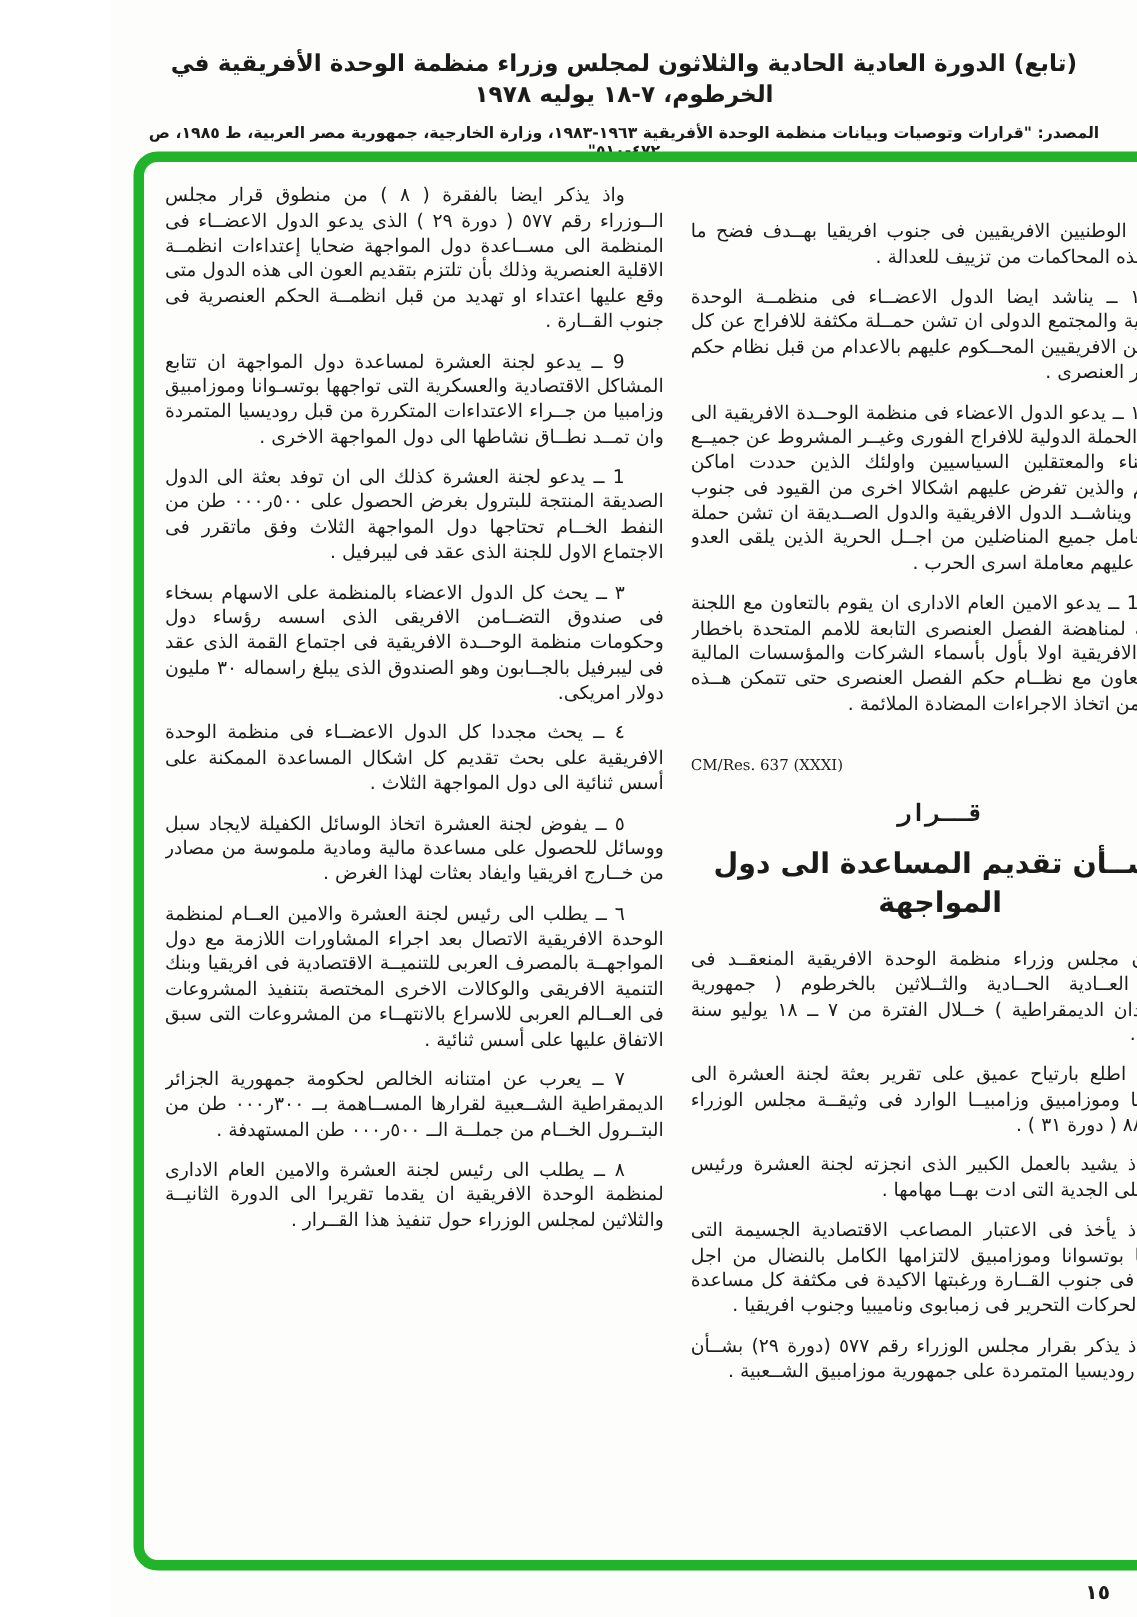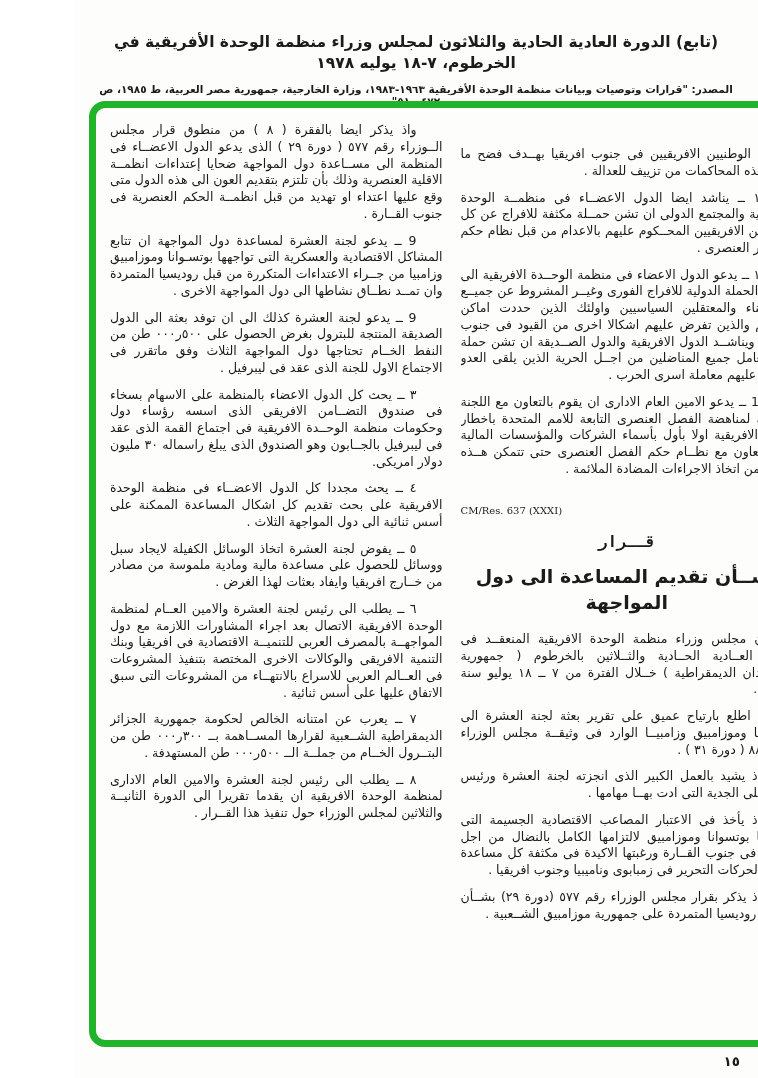--- a/index.html
+++ b/index.html
@@ -124,21 +124,21 @@
       <p class="para">ان مجلس وزراء منظمة الوحدة الافريقية المنعقــد فى دورته العــادية الحــادية والثــلاثين بالخرطوم ( جمهورية الســودان الديمقراطية ) خــلال الفترة من ٧ ــ ١٨ يوليو سنة 1976 .</p>
       <p class="para">اذ اطلع بارتياح عميق على تقرير بعثة لجنة العشرة الى بتسـوانا وموزامبيق وزامبيــا الوارد فى وثيقــة مجلس الوزراء رقم ٨٨٥ ( دورة ٣١ ) .</p>
       <p class="para">واذ يشيد بالعمل الكبير الذى انجزته لجنة العشرة ورئيس توجو على الجدية التى ادت بهــا مهامها .</p>
       <p class="para">واذ يأخذ فى الاعتبار المصاعب الاقتصادية الجسيمة التى تواجهها بوتسوانا وموزامبيق لالتزامها الكامل بالنضال من اجل التحرر فى جنوب القــارة ورغبتها الاكيدة فى مكثفة كل مساعدة ممكنة لحركات التحرير فى زمبابوى وناميبيا وجنوب افريقيا .</p>
       <p class="para">واذ يذكر بقرار مجلس الوزراء رقم ٥٧٧ (دورة ٢٩) بشــأن عدوان روديسيا المتمردة على جمهورية موزامبيق الشــعبية .</p>
     </div>
 
     <div class="col">
       <p class="para">واذ يذكر ايضا بالفقرة ( ٨ ) من منطوق قرار مجلس الــوزراء رقم ٥٧٧ ( دورة ٢٩ ) الذى يدعو الدول الاعضــاء فى المنظمة الى مســاعدة دول المواجهة ضحايا إعتداءات انظمــة الاقلية العنصرية وذلك بأن تلتزم بتقديم العون الى هذه الدول متى وقع عليها اعتداء او تهديد من قبل انظمــة الحكم العنصرية فى جنوب القــارة .</p>
       <p class="para">9 ــ يدعو لجنة العشرة لمساعدة دول المواجهة ان تتابع المشاكل الاقتصادية والعسكرية التى تواجهها بوتسـوانا وموزامبيق وزامبيا من جــراء الاعتداءات المتكررة من قبل روديسيا المتمردة وان تمــد نطــاق نشاطها الى دول المواجهة الاخرى .</p>
-      <p class="para">9 ــ يدعو لجنة العشرة كذلك الى ان توفد بعثة الى الدول الصديقة المنتجة للبترول بغرض الحصول على ٥٠٠ر٠٠٠ طن من النفط الخــام تحتاجها دول المواجهة الثلاث وفق ماتقرر فى الاجتماع الاول للجنة الذى عقد فى ليبرفيل .</p>
+      <p class="para">1 ــ يدعو لجنة العشرة كذلك الى ان توفد بعثة الى الدول الصديقة المنتجة للبترول بغرض الحصول على ٥٠٠ر٠٠٠ طن من النفط الخــام تحتاجها دول المواجهة الثلاث وفق ماتقرر فى الاجتماع الاول للجنة الذى عقد فى ليبرفيل .</p>
       <p class="para">٣ ــ يحث كل الدول الاعضاء بالمنظمة على الاسهام بسخاء فى صندوق التضــامن الافريقى الذى اسسه رؤساء دول وحكومات منظمة الوحــدة الافريقية فى اجتماع القمة الذى عقد فى ليبرفيل بالجــابون وهو الصندوق الذى يبلغ راسماله ٣٠ مليون دولار امريكى.</p>
       <p class="para">٤ ــ يحث مجددا كل الدول الاعضــاء فى منظمة الوحدة الافريقية على بحث تقديم كل اشكال المساعدة الممكنة على أسس ثنائية الى دول المواجهة الثلاث .</p>
       <p class="para">٥ ــ يفوض لجنة العشرة اتخاذ الوسائل الكفيلة لايجاد سبل ووسائل للحصول على مساعدة مالية ومادية ملموسة من مصادر من خــارج افريقيا وايفاد بعثات لهذا الغرض .</p>
       <p class="para">٦ ــ يطلب الى رئيس لجنة العشرة والامين العــام لمنظمة الوحدة الافريقية الاتصال بعد اجراء المشاورات اللازمة مع دول المواجهــة بالمصرف العربى للتنميــة الاقتصادية فى افريقيا وبنك التنمية الافريقى والوكالات الاخرى المختصة بتنفيذ المشروعات فى العــالم العربى للاسراع بالانتهــاء من المشروعات التى سبق الاتفاق عليها على أسس ثنائية .</p>
       <p class="para">٧ ــ يعرب عن امتنانه الخالص لحكومة جمهورية الجزائر الديمقراطية الشــعبية لقرارها المســاهمة بــ ٣٠٠ر٠٠٠ طن من البتــرول الخــام من جملــة الــ ٥٠٠ر٠٠٠ طن المستهدفة .</p>
       <p class="para">٨ ــ يطلب الى رئيس لجنة العشرة والامين العام الادارى لمنظمة الوحدة الافريقية ان يقدما تقريرا الى الدورة الثانيــة والثلاثين لمجلس الوزراء حول تنفيذ هذا القــرار .</p>
     </div>
 
   </div>
 

